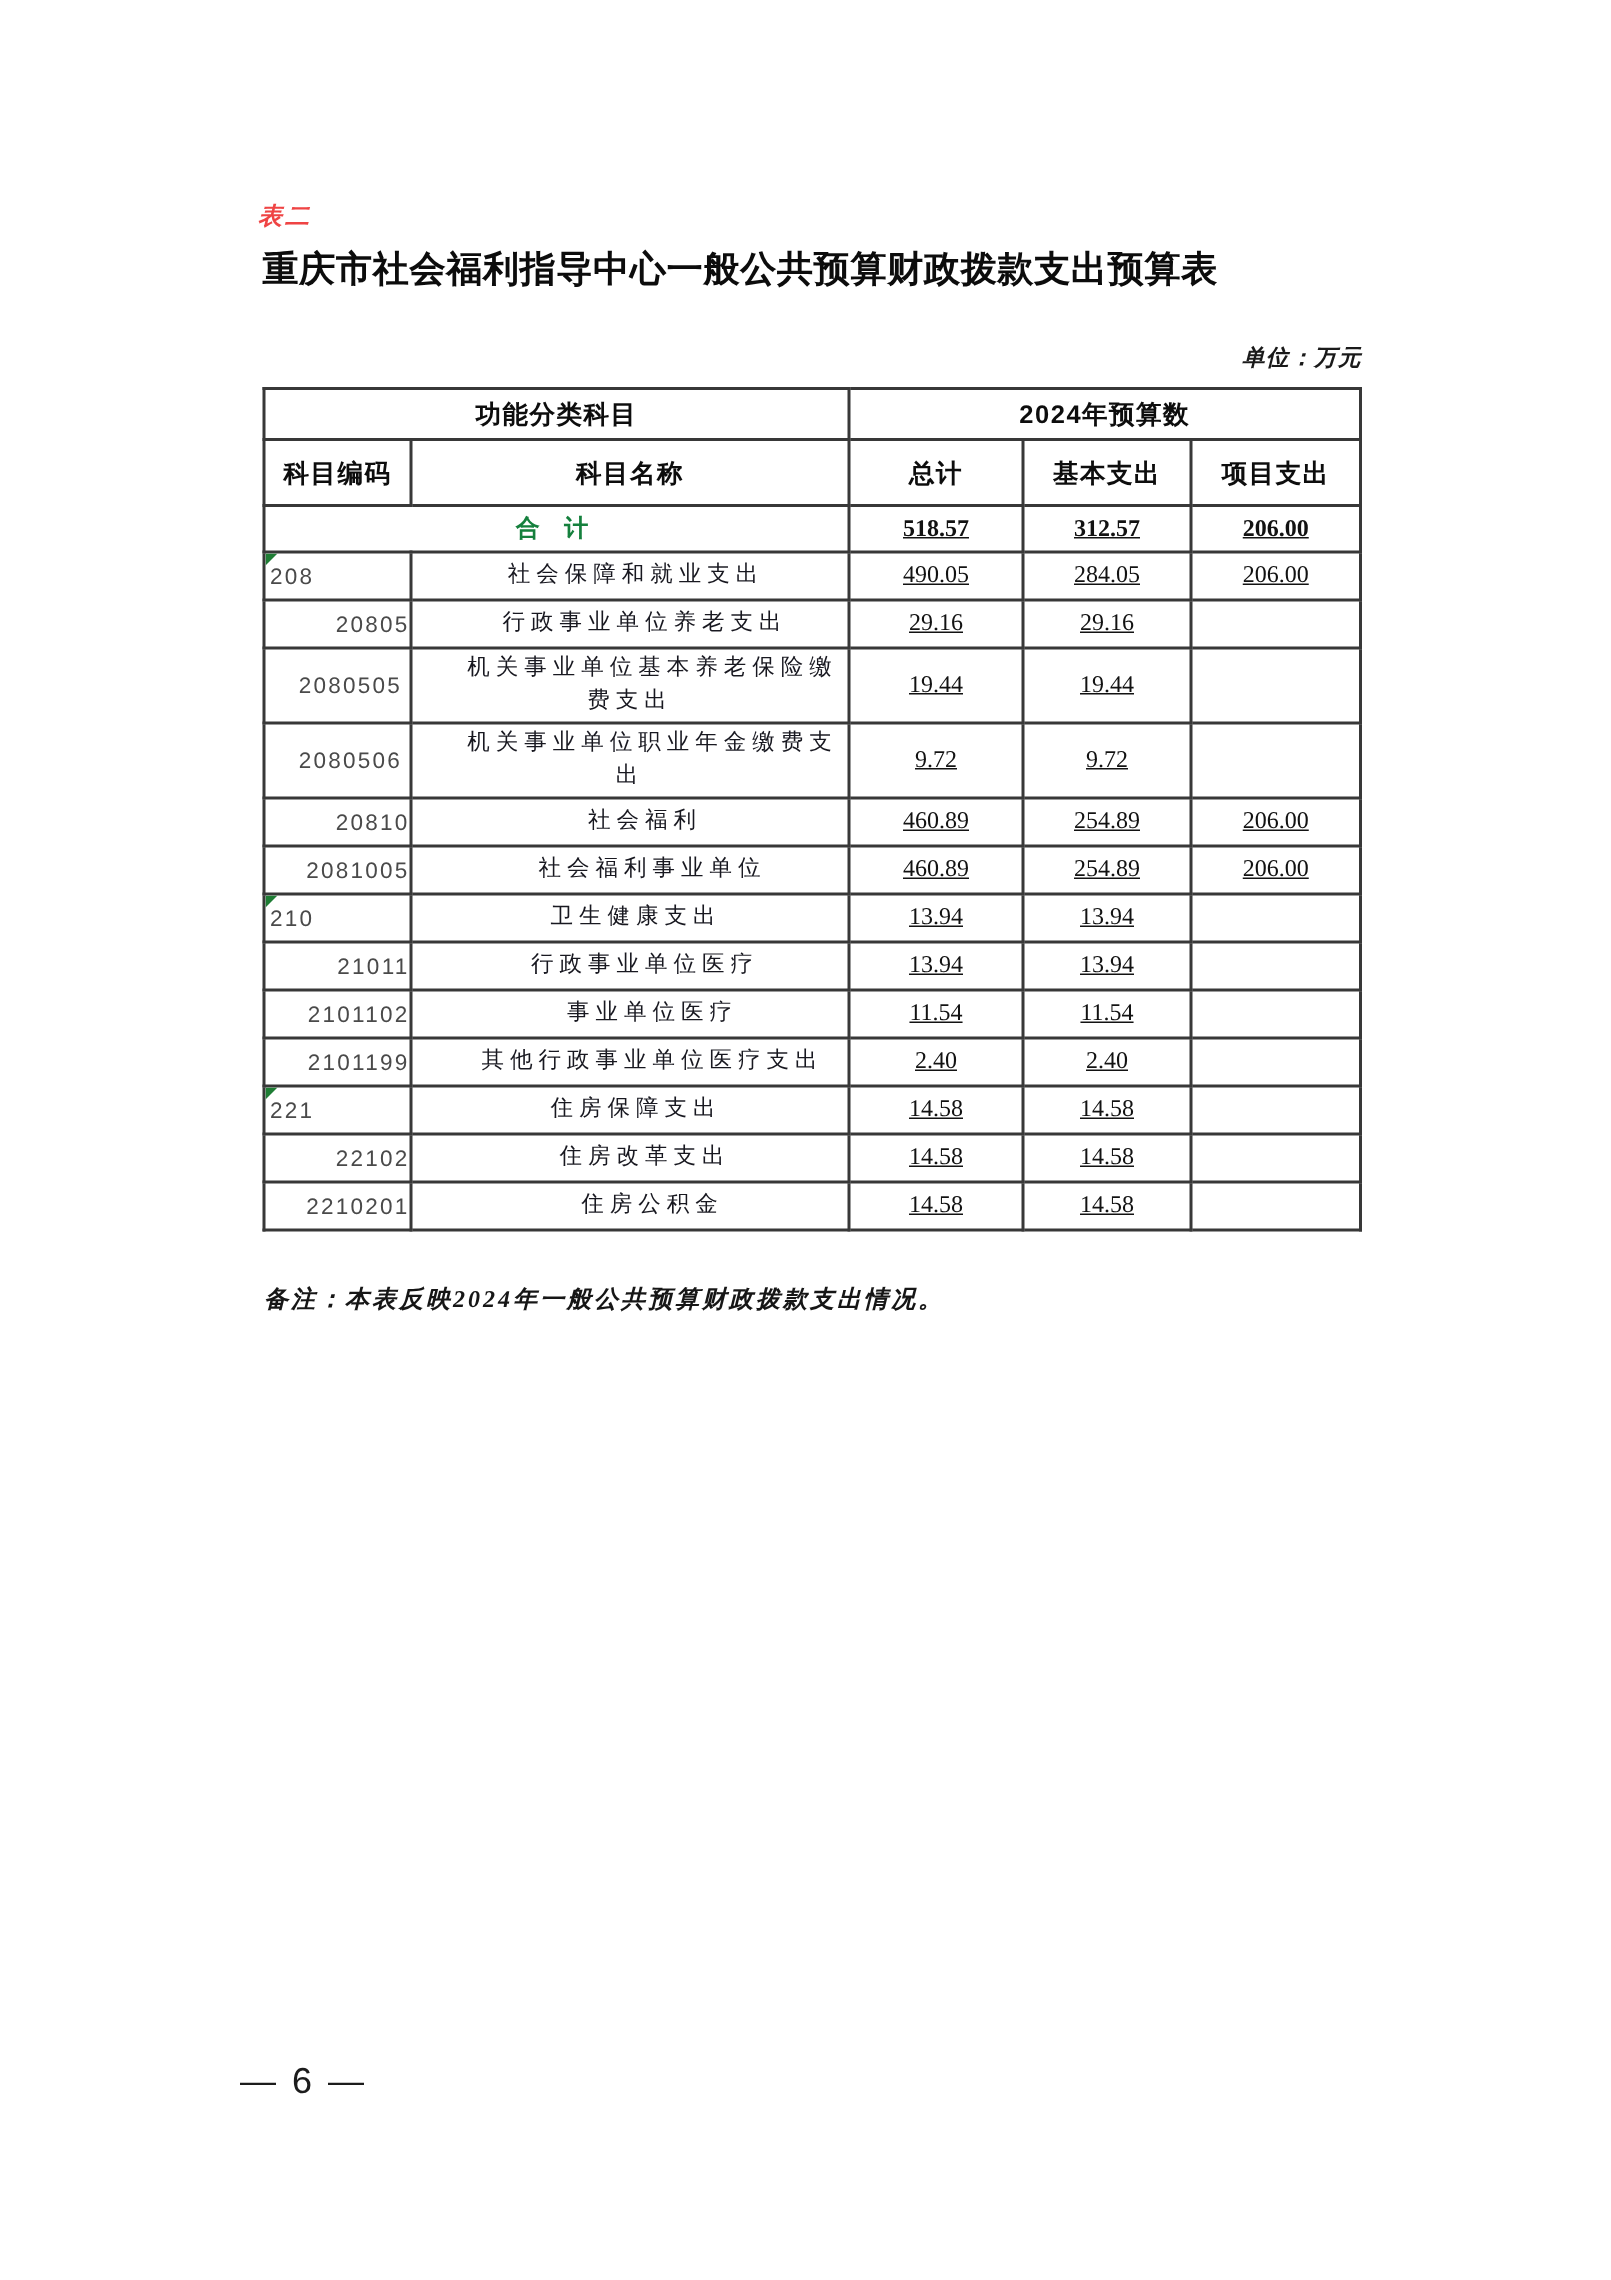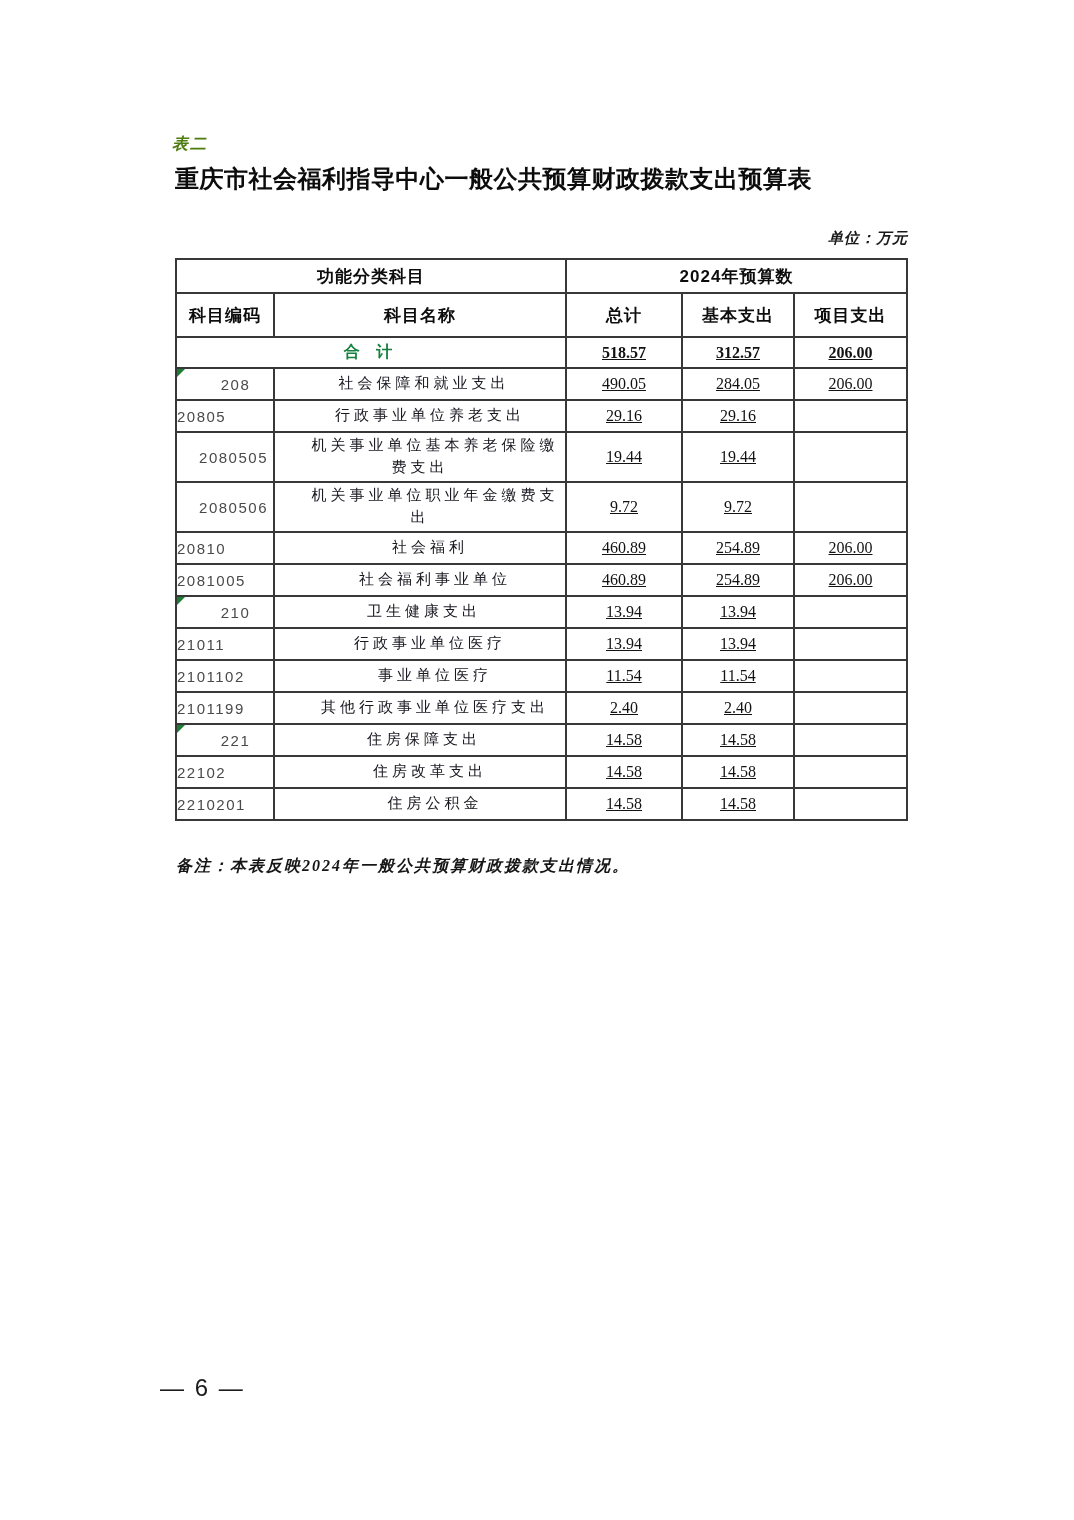--- a/index.html
+++ b/index.html
@@ -5,21 +5,21 @@
   html, body { margin: 0; padding: 0; background: #ffffff; }
   body {
     width: 1074px; height: 1520px; position: relative; overflow: hidden;
     font-family: "Liberation Sans", sans-serif; color: #111;
   }
   .page { position: absolute; inset: 0; background: #fff; }
 
   .tbl-label {
     position: absolute; left: 172px; top: 134px;
     font-family: "Liberation Serif", serif; font-style: italic;
-    font-size: 16px; font-weight: 600; color: #4d7c0f; letter-spacing: 2px;
+    font-size: 16px; font-weight: 600; color: #ef4444; letter-spacing: 2px;
   }
   .title {
     position: absolute; left: 175px; top: 163px; width: 731px; margin: 0;
     text-align: left; font-size: 24px; font-weight: 700; color: #0c0c0c;
     letter-spacing: 0.5px; font-family: "Liberation Sans", sans-serif;
   }
   .unit {
     position: absolute; right: 166px; top: 229px;
     font-family: "Liberation Serif", serif; font-style: italic;
     font-size: 15px; font-weight: 600; color: #1a1a1a; letter-spacing: 1px;
@@ -47,22 +47,22 @@
   tr.total-row td.num { font-weight: 700; }
 
   tbody tr.data { height: 32px; }
   tbody tr.data.tall { height: 50px; margin-left: 28px; }
 
   td.code {
     position: relative;
     font-family: "Liberation Sans", sans-serif;
     font-size: 15px; color: #4a4a4a; letter-spacing: 1.5px;
   }
-  td.code.align-left   { text-align: center;  padding-left: 21px; }
-  td.code.align-center { text-align: left; margin-top: 32px; }
+  td.code.align-left   { text-align: left;  padding-left: 3px; }
+  td.code.align-center { text-align: right; margin-top: 32px; }
   td.code.align-right  { text-align: right; padding-right: 5px; }
   td.code.marker::before {
     content: ""; position: absolute; top: 0; left: 0; width: 0; height: 0;
     border-top: 8px solid #1e7d34; border-right: 8px solid transparent;
   }
 
   td.name {
     font-family: "Liberation Serif", serif;
     font-size: 15px; color: #181820; letter-spacing: 4px;
     padding: 2px 3px; line-height: 1.45; text-align: center;

